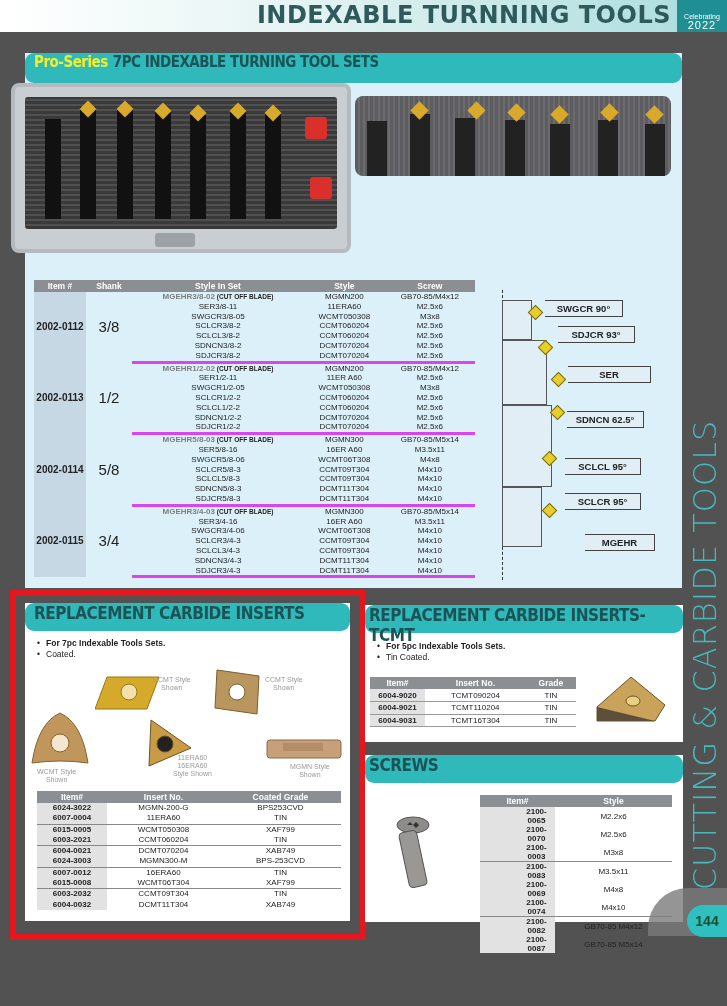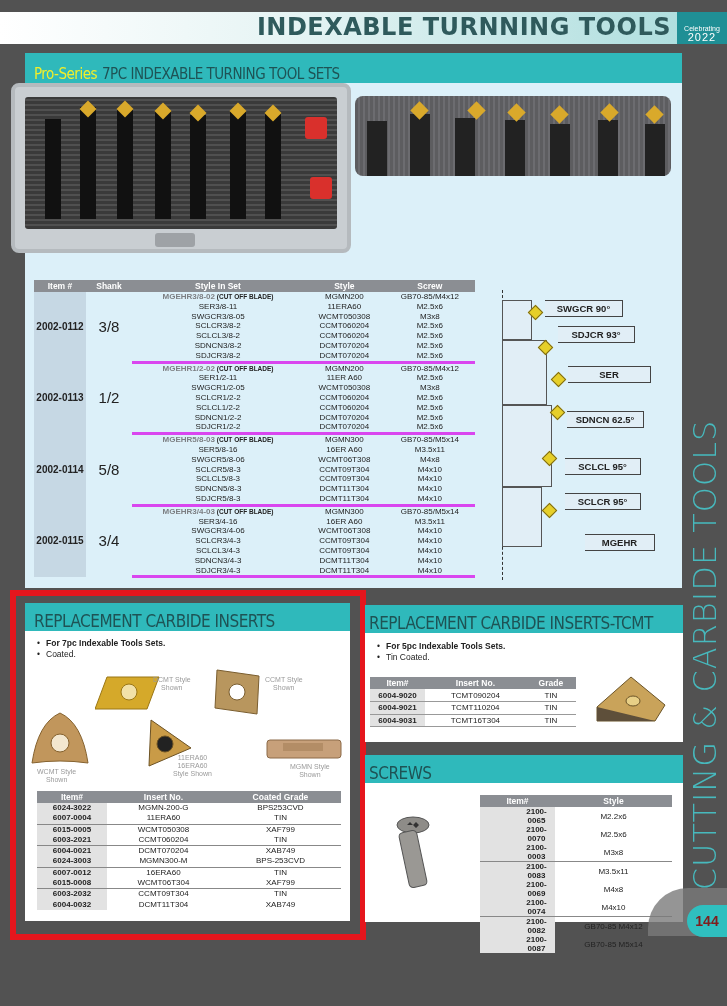--- a/index.html
+++ b/index.html
@@ -1,43 +1,43 @@
 <!DOCTYPE html>
 <html><head>
 <meta charset="utf-8">
 <style>
   * { box-sizing: border-box; margin: 0; padding: 0; }
   html, body { width: 727px; height: 1006px; overflow: hidden; }
   body { background: #525252; font-family: "Liberation Sans", sans-serif; position: relative; color: #222; }
 
   
   .topband { position: absolute; left: 0; top: 0; width: 727px; height: 32px;
-    background: linear-gradient(90deg, #ffffff 0%, #e6f4f4 40%, #a9dcdc 100%); margin-top: 12px; }
+    background: linear-gradient(90deg, #ffffff 0%, #e6f4f4 40%, #a9dcdc 100%); }
   .topband .title { position: absolute; right: 56px; top: 1px; font-size: 24px; font-weight: bold;
     color: #2f5a5c; letter-spacing: 0.5px; font-family: "DejaVu Sans", sans-serif; }
   .logo50 { position: absolute; right: 0; top: 0; width: 50px; height: 32px; background: #1f8f95;
     color: #fff; text-align: center; }
   .logo50 .small { font-size: 7px; display: block; margin-top: 13px; line-height: 7px; }
   .logo50 .year { font-size: 11px; display: block; line-height: 11px; letter-spacing: 1px; }
 
   
   .side-text { position: absolute; right: 0px; top: 425px; width: 44px; height: 460px; }
   .side-text span { position: absolute; left: 50%; top: 50%; transform: translate(-50%,-50%) rotate(-90deg);
     white-space: nowrap; font-size: 32px; color: #47b9bd; font-family: "DejaVu Sans", sans-serif;
     font-weight: 200; letter-spacing: 1px; }
   .gear { position: absolute; left: 648px; top: 888px; width: 80px; height: 48px; background: #7a7a7a;
     border-radius: 40px 0 0 0; opacity: 0.8; }
   .pagenum { position: absolute; right: 0; top: 905px; width: 40px; height: 32px; background: #2fbfbf;
-    border-radius: 18px 0 0 18px; color: #7f1d1d; font-weight: bold; font-size: 14px;
+    border-radius: 18px 0 0 18px; color: #14532d; font-weight: bold; font-size: 14px;
     text-align: center; line-height: 32px; }
 
   
   .panel-top { position: absolute; left: 25px; top: 53px; width: 657px; height: 535px; background: #dcf0f9; }
-  .sec-head { background: #2fb9bb; height: 30px; padding-left: 9px; display: flex; align-items: flex-end;
-    font-family: "DejaVu Sans", sans-serif; font-weight: normal; font-stretch: condensed; }
+  .sec-head { background: #2fb9bb; height: 30px; padding-left: 9px; display: flex; align-items: flex-start;
+    font-family: "DejaVu Sans", sans-serif; font-weight: bold; font-stretch: condensed; border-radius: 9px; }
   .sec-head .hl { color: #f2ef2a; font-size: 15px; margin-right: 5px; letter-spacing: -0.5px; }
   .sec-head .t { color: #1e5355; font-size: 15px; letter-spacing: -0.5px; }
   .sec-head.big .t { font-size: 17px; }
 
   .case-img { position: absolute; left: -14px; top: 30px; width: 340px; height: 170px;
     background: #c9ced2; border-radius: 8px; border: 4px solid #b5babe; }
   .case-inner { position: absolute; left: 10px; top: 10px; right: 10px; bottom: 20px; background:
     repeating-linear-gradient(0deg, #3a3a3a 0 3px, #505050 3px 5px),
     #454545; border-radius: 3px; }
   .tool { position: absolute; bottom: 10px; width: 16px; background: #111; }

